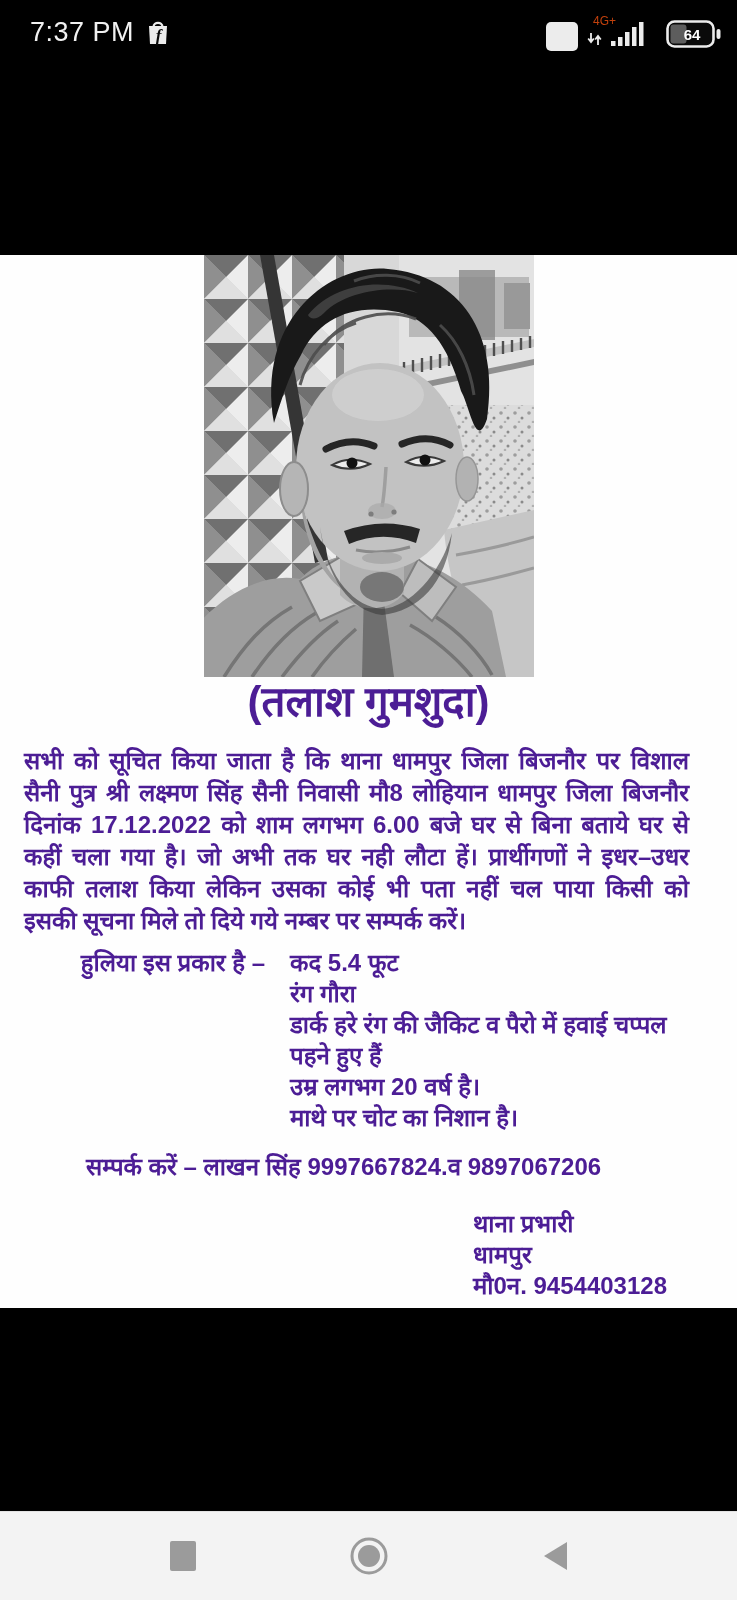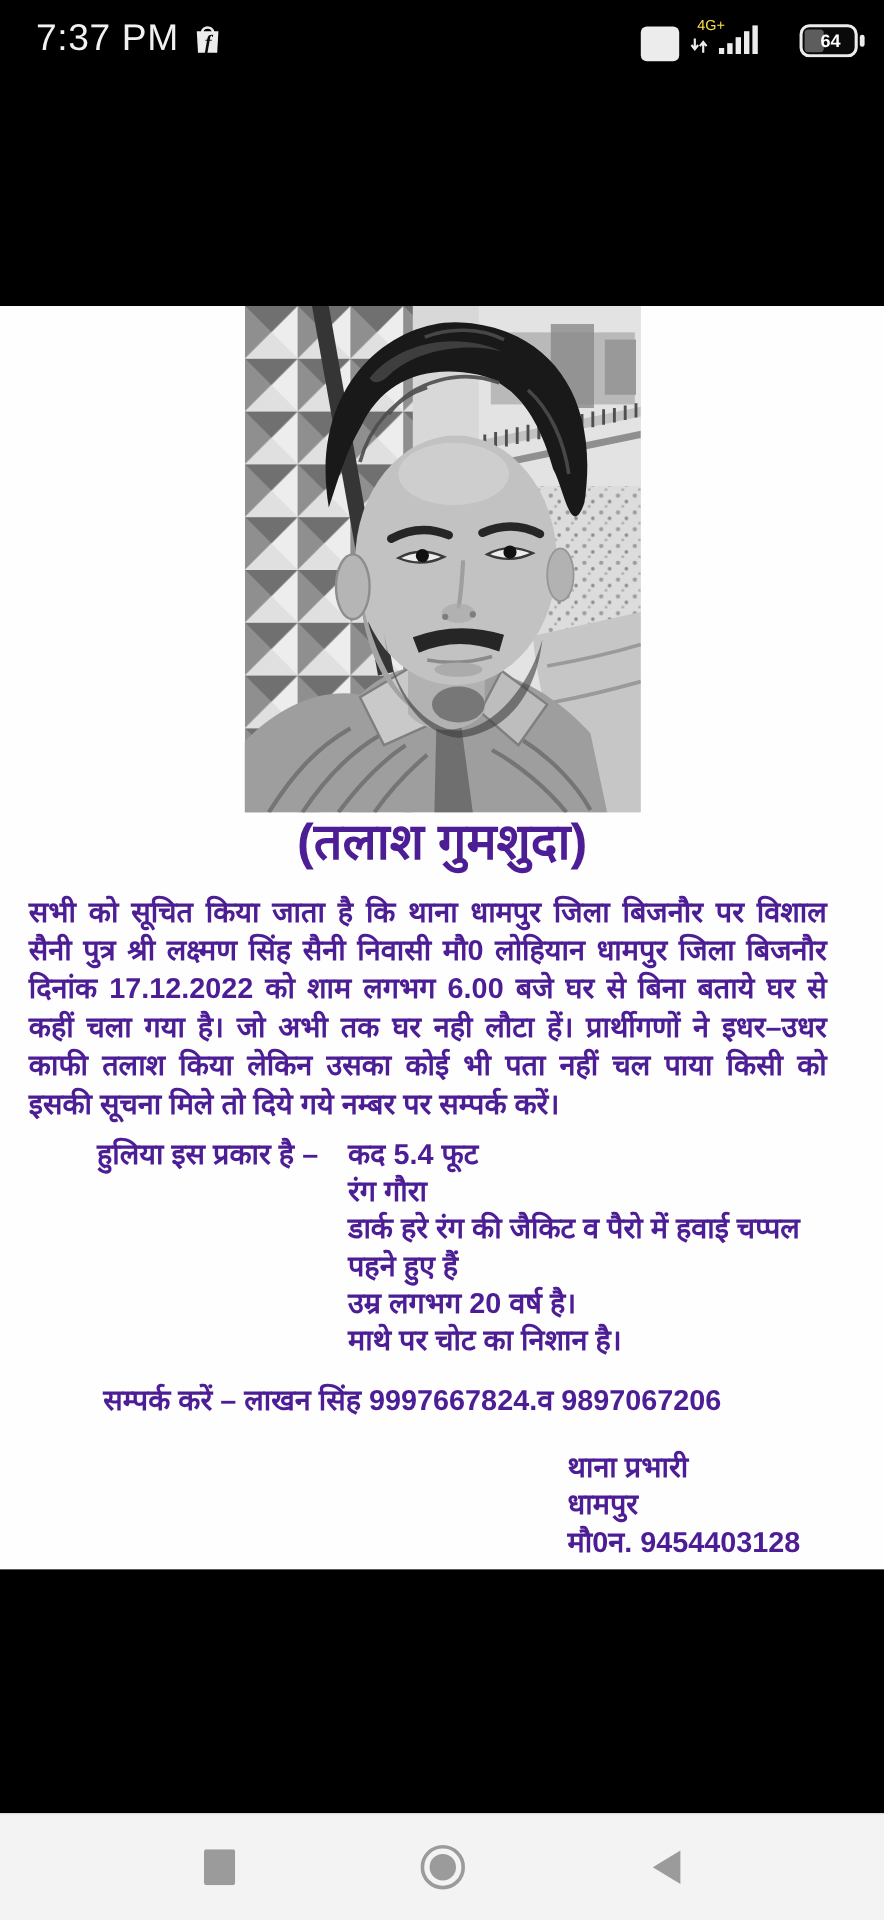--- a/index.html
+++ b/index.html
@@ -8,34 +8,34 @@
   .phone {
     position:relative; width:737px; height:1600px; background:#000;
     margin:0 auto; overflow:hidden; display:flex; flex-direction:column;
   }
 
   
   .status-bar {
     height:64px; flex:0 0 64px; display:flex; align-items:center;
     color:#f1f1f1; padding:0 16px 0 30px;
   }
-  .time { font-size:31px; font-weight:400; letter-spacing:.5px; }
+  .time { font-size:27px; font-weight:400; letter-spacing:.5px; }
   .notif-icon { margin-left:10px; display:flex; align-items:center; }
   .status-spacer { flex:1; }
   .status-right { display:flex; align-items:flex-end; gap:9px; }
   .volte-badge {
     background:#ececec; color:#000; border-radius:5px; width:32px; height:29px;
     display:flex; flex-direction:column; align-items:center; justify-content:center;
     font-weight:700; font-size:10px; line-height:10px;gap:47px;
   }
   .network { position:relative; width:58px; height:37px; }
-  .fourg { position:absolute; top:0; left:6px; font-size:12px; font-weight:400; color:#fde047; }
+  .fourg { position:absolute; top:0; left:6px; font-size:12px; font-weight:400; color:#c2410c; }
   .net-arrows { position:absolute; left:0; bottom:1px; }
   .net-bars { position:absolute; right:0; bottom:1px; }
-  .battery { margin-left:24px; display:flex; align-items:center; margin-bottom:3px; }
+  .battery { margin-left:12px; display:flex; align-items:center; margin-bottom:3px; }
 
   
   .gap-top    { flex:0 0 191px; background:#000; }
   .gap-bottom { flex:0 0 203px; background:#000; }
 
   
   .poster { flex:0 0 1053px; background:#fefefe; color:#4c1d95; overflow:hidden; }
   .photo { display:block; margin:0 auto; }
   .poster-title {
     margin-top:2px; text-align:center; font-size:42px; font-weight:700; line-height:46px;
@@ -214,21 +214,21 @@
       <ellipse cx="178" cy="303" rx="20" ry="6" fill="#ababab"></ellipse>
 
       <path d="M116 272 C124 326 152 352 178 354 C206 352 236 320 248 278 C242 330 214 356 178 360 C146 356 122 322 116 272 Z" fill="#3c3c3c" opacity="0.6"></path>
       <ellipse cx="178" cy="332" rx="22" ry="15" fill="#474747" opacity="0.55"></ellipse>
     </svg>
 
     <div class="poster-title">(तलाश गुमशुदा)</div>
 
     <div class="body-text">
       <div class="body-line">सभी को सूचित किया जाता है कि थाना धामपुर जिला बिजनौर पर विशाल</div>
-      <div class="body-line">सैनी पुत्र श्री लक्ष्मण सिंह सैनी निवासी मौ0 लोहियान धामपुर जिला बिजनौर</div>
+      <div class="body-line">सैनी पुत्र श्री लक्ष्मण सिंह सैनी निवासी मौ8 लोहियान धामपुर जिला बिजनौर</div>
       <div class="body-line">दिनांक 17.12.2022 को शाम लगभग 6.00 बजे घर से बिना बताये घर से</div>
       <div class="body-line">कहीं चला गया है। जो अभी तक घर नही लौटा हें। प्रार्थीगणों ने इधर–उधर</div>
       <div class="body-line">काफी तलाश किया लेकिन उसका कोई भी पता नहीं चल पाया किसी को</div>
       <div class="body-line">इसकी सूचना मिले तो दिये गये नम्बर पर सम्पर्क करें।</div>
     </div>
 
     <div class="desc-row">
       <div class="desc-label">हुलिया इस प्रकार है –</div>
       <div class="desc-items">
         <div class="desc-item">कद 5.4 फूट</div>

